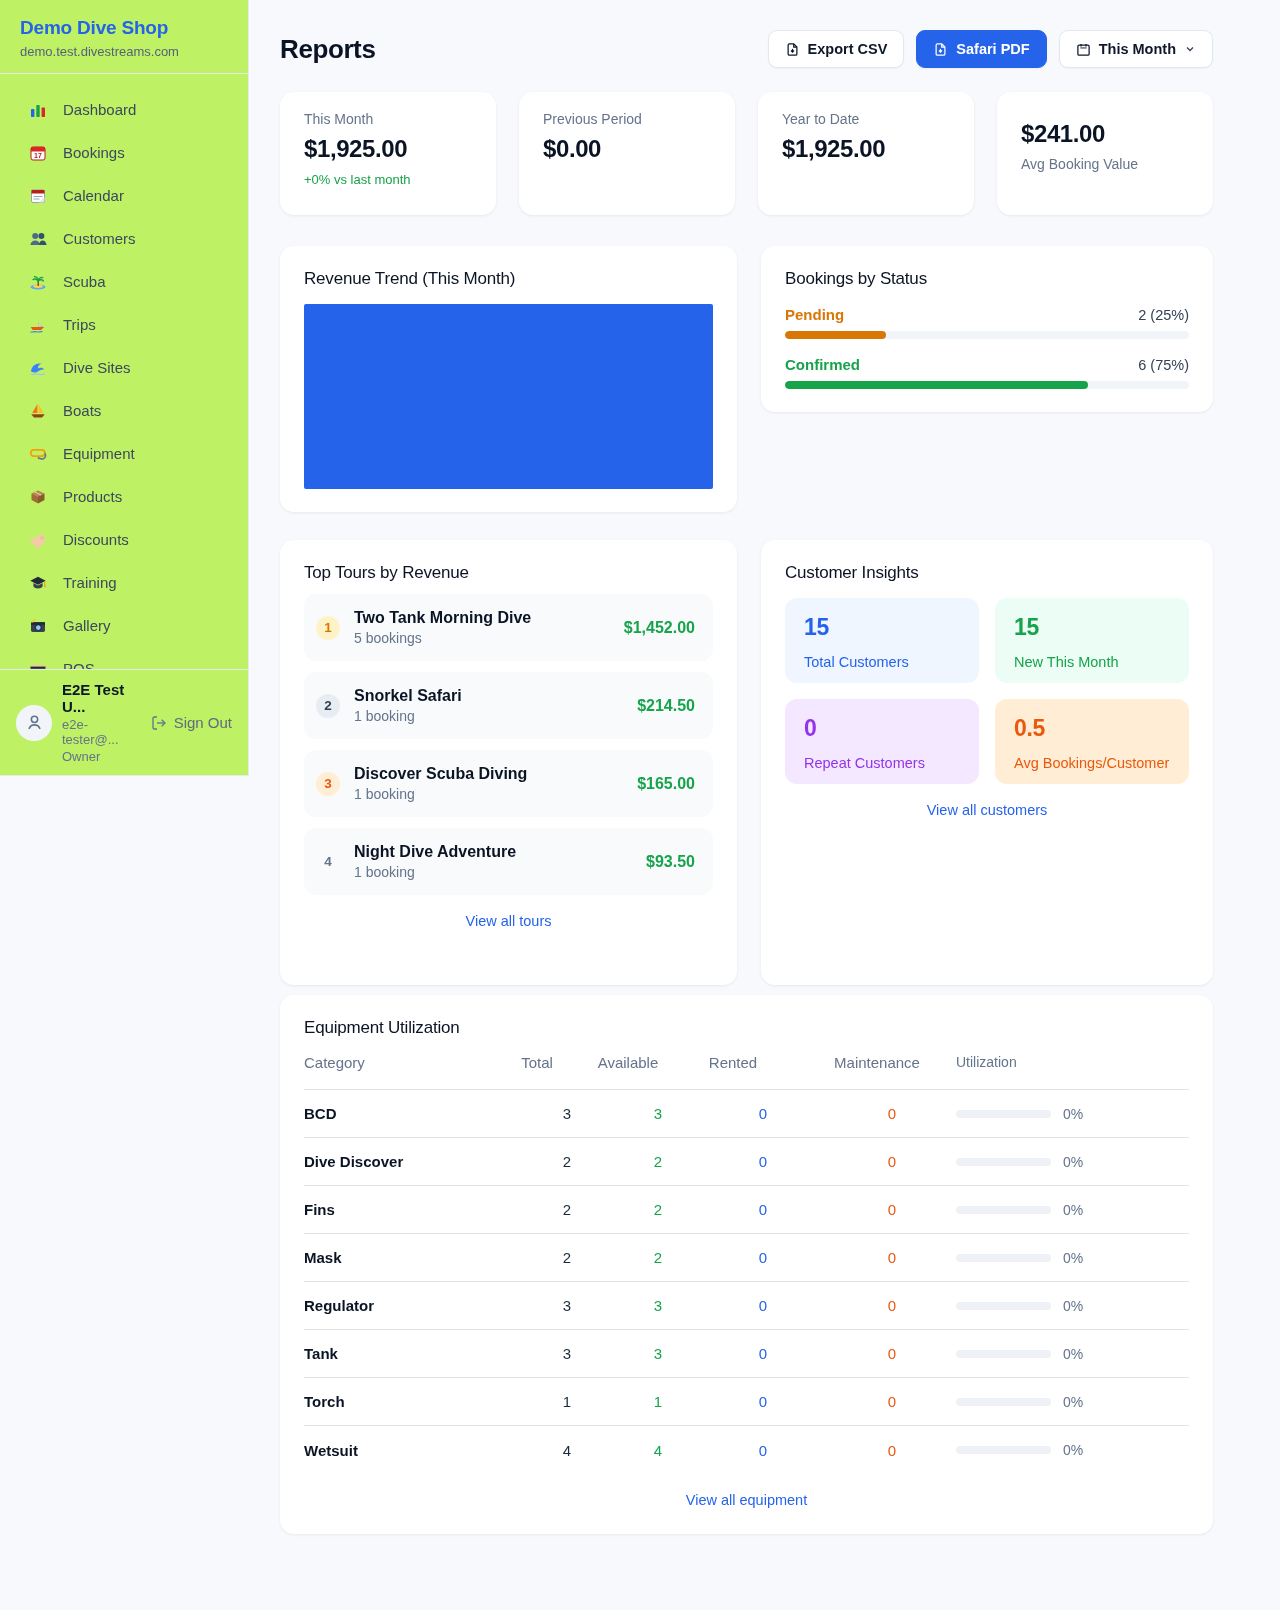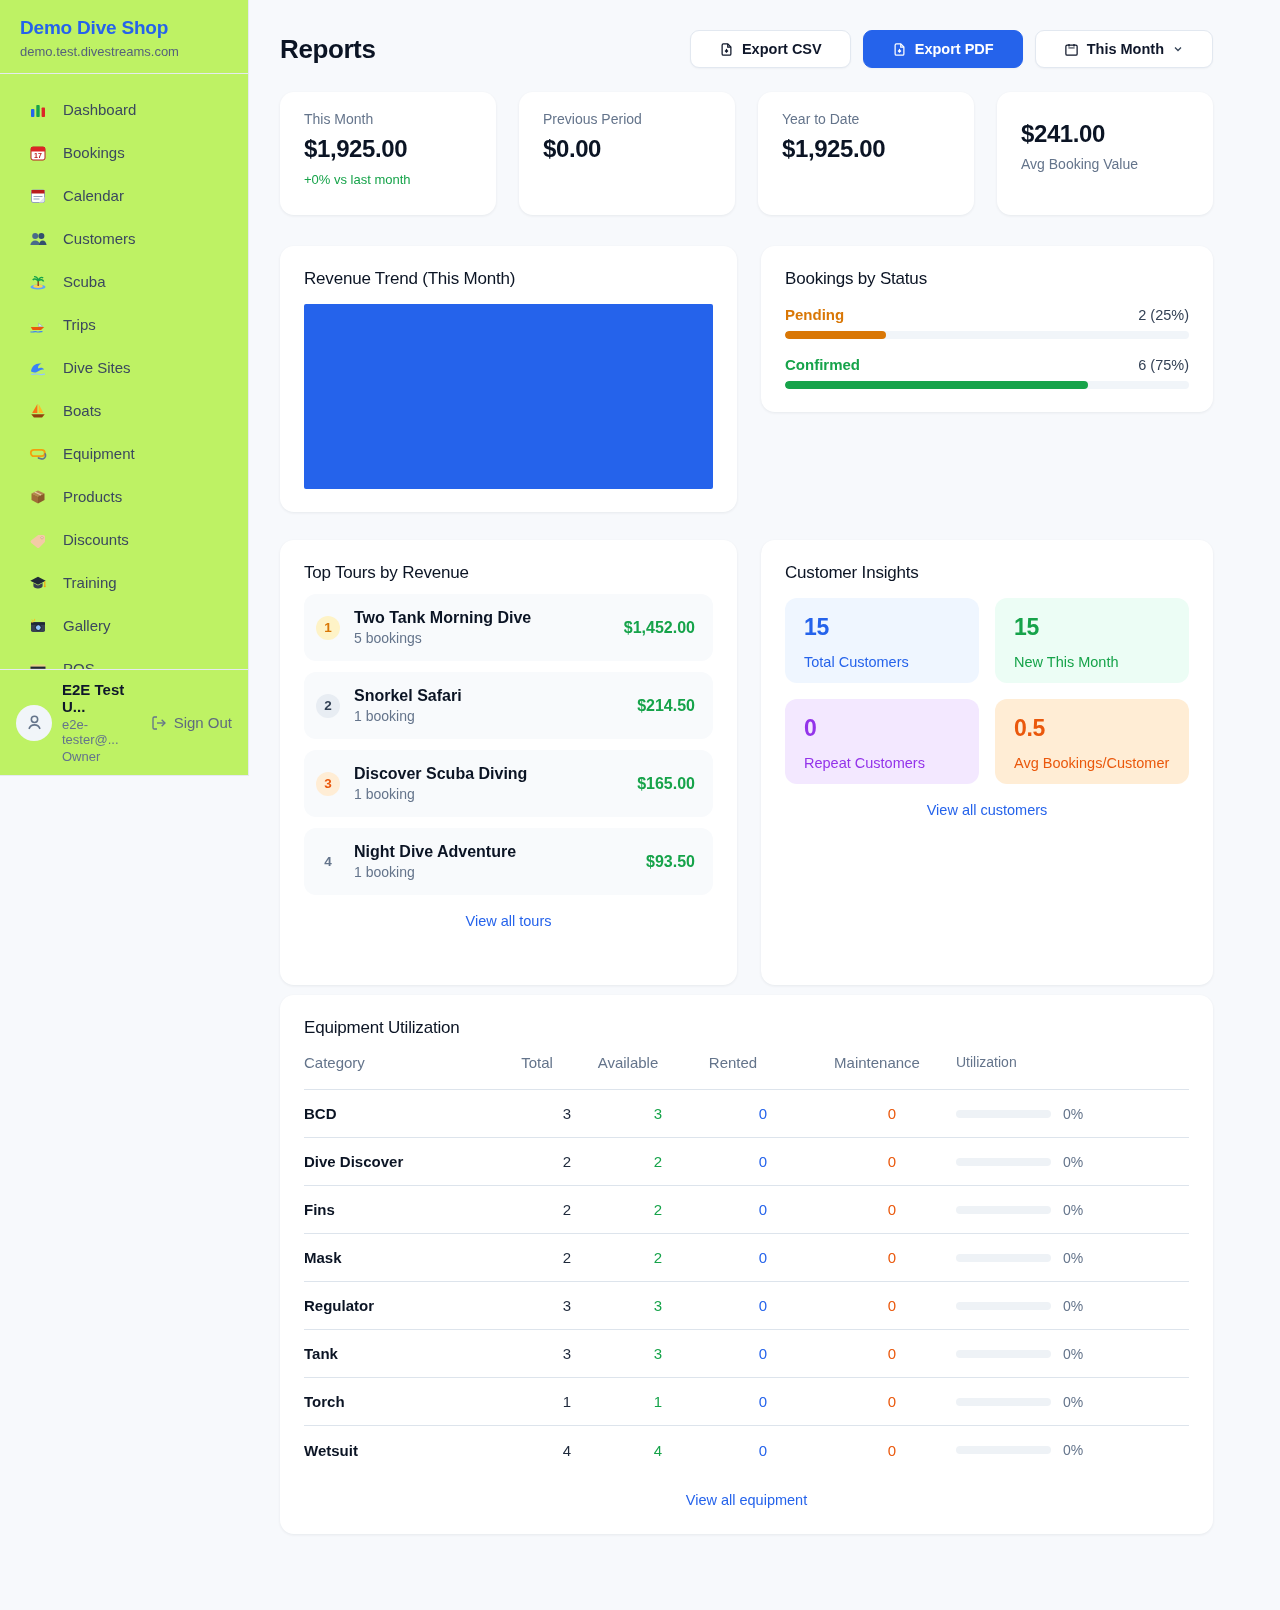--- a/index.html
+++ b/index.html
@@ -30,21 +30,21 @@
   .user-email { font-size:13px; color:#64748b; margin-top:2px; }
   .user-role { font-size:13px; color:#64748b; margin-top:2px; }
   .signout { display:flex; align-items:center; gap:7px; color:#5b6activation778; color:#5f6b7e; font-size:15px; cursor:pointer; white-space:nowrap; }
   
   .main { position:absolute; left:249px; top:0; width:1031px; padding:30px 0 0 31px; }
   .content { width:933px; }
   .page-head { display:flex; align-items:center; justify-content:space-between; }
   .page-title { font-size:26px; font-weight:800; letter-spacing:-0.4px; color:#0b1424; }
   .head-actions { display:flex; gap:12px; }
   .btn { height:38px; border-radius:9px; display:inline-flex; align-items:center; gap:8px;
-    padding:0 28px; font-size:14.5px; font-weight:600; cursor:pointer; border:1px solid #e2e8f0;
+    padding:0 16px; font-size:14.5px; font-weight:600; cursor:pointer; border:1px solid #e2e8f0;
     background:#fff; color:#0f172a; box-shadow:0 1px 2px rgba(15,23,42,.04); }
   .btn.primary { background:#2563eb; border-color:#2563eb; color:#fff; }
   .btn svg { flex:none; }
   
   .stats { display:grid; grid-template-columns:repeat(4,1fr); gap:23px; margin-top:24px; }
   .stat-card { background:#fff; border-radius:14px; height:123px; padding:19px 24px;
     box-shadow:0 1px 3px rgba(15,23,42,.07); }
   .stat-label { font-size:14px; color:#64748b; }
   .stat-value { font-size:24px; font-weight:800; letter-spacing:-0.4px; color:#0b1424; margin-top:8px; }
   .stat-note { font-size:13px; color:#16a34a; margin-top:9px; }
@@ -297,21 +297,21 @@
             </svg>
         <span>Export CSV</span>
       </button>
       <button class="btn primary">
         <svg width="15" height="15" viewBox="0 0 24 24" fill="none" stroke="#fff" stroke-width="2">
               <path d="M14 3H7a2 2 0 0 0-2 2v14a2 2 0 0 0 2 2h10a2 2 0 0 0 2-2V8z"></path>
               <path d="M14 3v5h5"></path>
               <path d="M12 11v5"></path>
               <path d="M9.6 13.6 12 16l2.4-2.4"></path>
             </svg>
-        <span>Export PDF</span>
+        <span>Safari PDF</span>
       </button>
       <button class="btn">
         <svg width="15" height="15" viewBox="0 0 24 24" fill="none" stroke="#0f172a" stroke-width="2">
               <rect x="3" y="5" width="18" height="16" rx="2"></rect>
               <path d="M8 3v4M16 3v4"></path>
               <path d="M7 9.5h10" stroke-width="1.5"></path>
             </svg>
         <span>This Month</span>
         <svg width="12" height="12" viewBox="0 0 24 24" fill="none" stroke="#334155" stroke-width="2.5">
               <path d="m6 9 6 6 6-6"></path>

